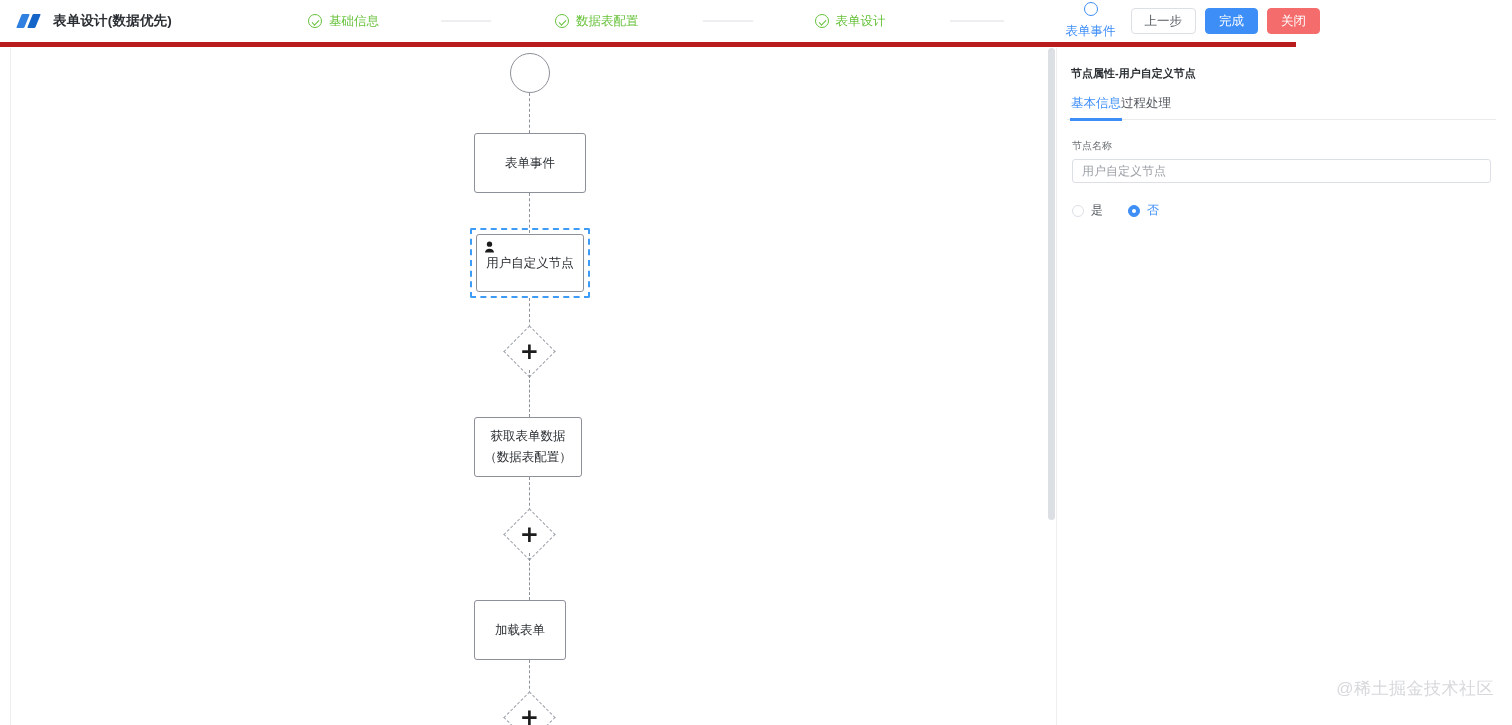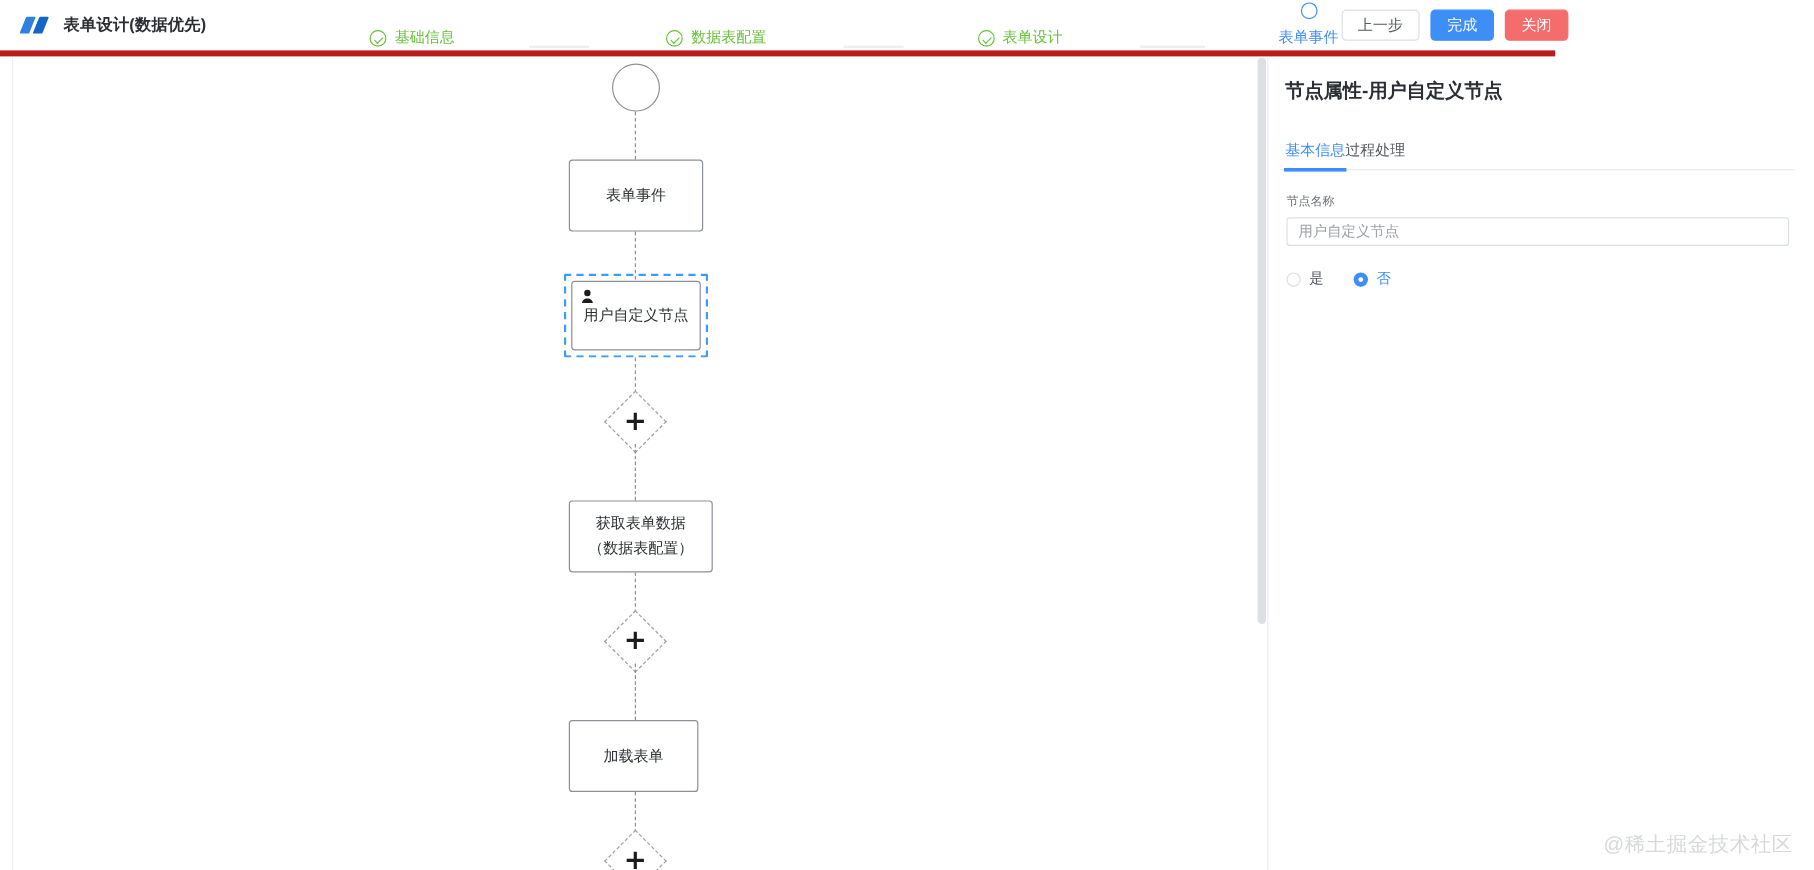--- a/index.html
+++ b/index.html
@@ -52,22 +52,22 @@
     font-size: 13.5px;
     font-weight: bold;
     color: #2b2f33;
     white-space: nowrap;
     letter-spacing: .2px;
   }
 
   .steps {
     flex: 1;
     display: flex;
-    align-items: flex-end;
-    padding-right: 2px;
+    align-items: center;
+    padding-right: 15px;
   }
   .step {
     display: flex;
     align-items: center;
     flex: none;
     gap: 7px;
   }
   .step-icon {
     width: 14px; height: 14px;
     border-radius: 50%;
@@ -219,25 +219,25 @@
   
   .panel {
     position: absolute;
     left: 1056px; top: 48px;
     width: 456px; height: 677px;
     background: #ffffff;
     border-left: 1px solid #eceef0;
     padding: 18px 16px 0 10px;
   }
   .panel-title {
-    font-size: 16px;
+    font-size: 11px;
     font-weight: bold;
     color: #2b2f33;
     padding-left: 4px;
-    margin-bottom: 30px;
+    margin-bottom: 14px;
   }
   .tabs {
     display: flex;
     align-items: flex-end;
     border-bottom: 1px solid #e8eaec;
     padding-left: 4px;
   }
   .tab {
     font-size: 12.5px;
     color: #53585f;
@@ -302,21 +302,21 @@
     left: 3.2px; top: 3.2px;
     width: 4px; height: 4px;
     border-radius: 50%;
     background: #fff;
   }
   .radio-label { font-size: 12px; color: #53585f; }
   .radio.checked .radio-label { color: #3e8ef7; }
 
   .watermark {
     position: absolute;
-    right: 18px; bottom: 10px;
+    right: 18px; bottom: 25px;
     font-size: 17px;
     color: #d6d8da;
     white-space: nowrap;
     letter-spacing: .5px;
   }
 </style>
 </head>
 <body>
 
 <div class="header">
@@ -388,35 +388,35 @@
 
     <div class="connector" style="left:518px; top:250px; height:35px;"></div>
 
     <div class="diamond-wrap" style="left:500px; top:285px;">
       <span class="diamond"></span>
       <span class="plus">+</span>
     </div>
 
     <div class="connector" style="left:518px; top:322px; height:47px;"></div>
 
-    <div class="node" style="left:463px; top:369px; width:120px; height:60px;">
+    <div class="node" style="left:463px; top:369px; width:108px; height:60px;">
       <span>获取表单数据</span>
       <span>（数据表配置）</span>
     </div>
 
     <div class="connector" style="left:518px; top:429px; height:39px;"></div>
 
     <div class="diamond-wrap" style="left:500px; top:468px;">
       <span class="diamond"></span>
       <span class="plus">+</span>
     </div>
 
     <div class="connector" style="left:518px; top:505px; height:47px;"></div>
 
-    <div class="node" style="left:463px; top:552px; width:108px; height:60px;">
+    <div class="node" style="left:463px; top:552px; width:92px; height:60px;">
       <span>加载表单</span>
     </div>
 
     <div class="connector" style="left:518px; top:612px; height:39px;"></div>
 
     <div class="diamond-wrap" style="left:500px; top:651px;">
       <span class="diamond"></span>
       <span class="plus">+</span>
     </div>
 

